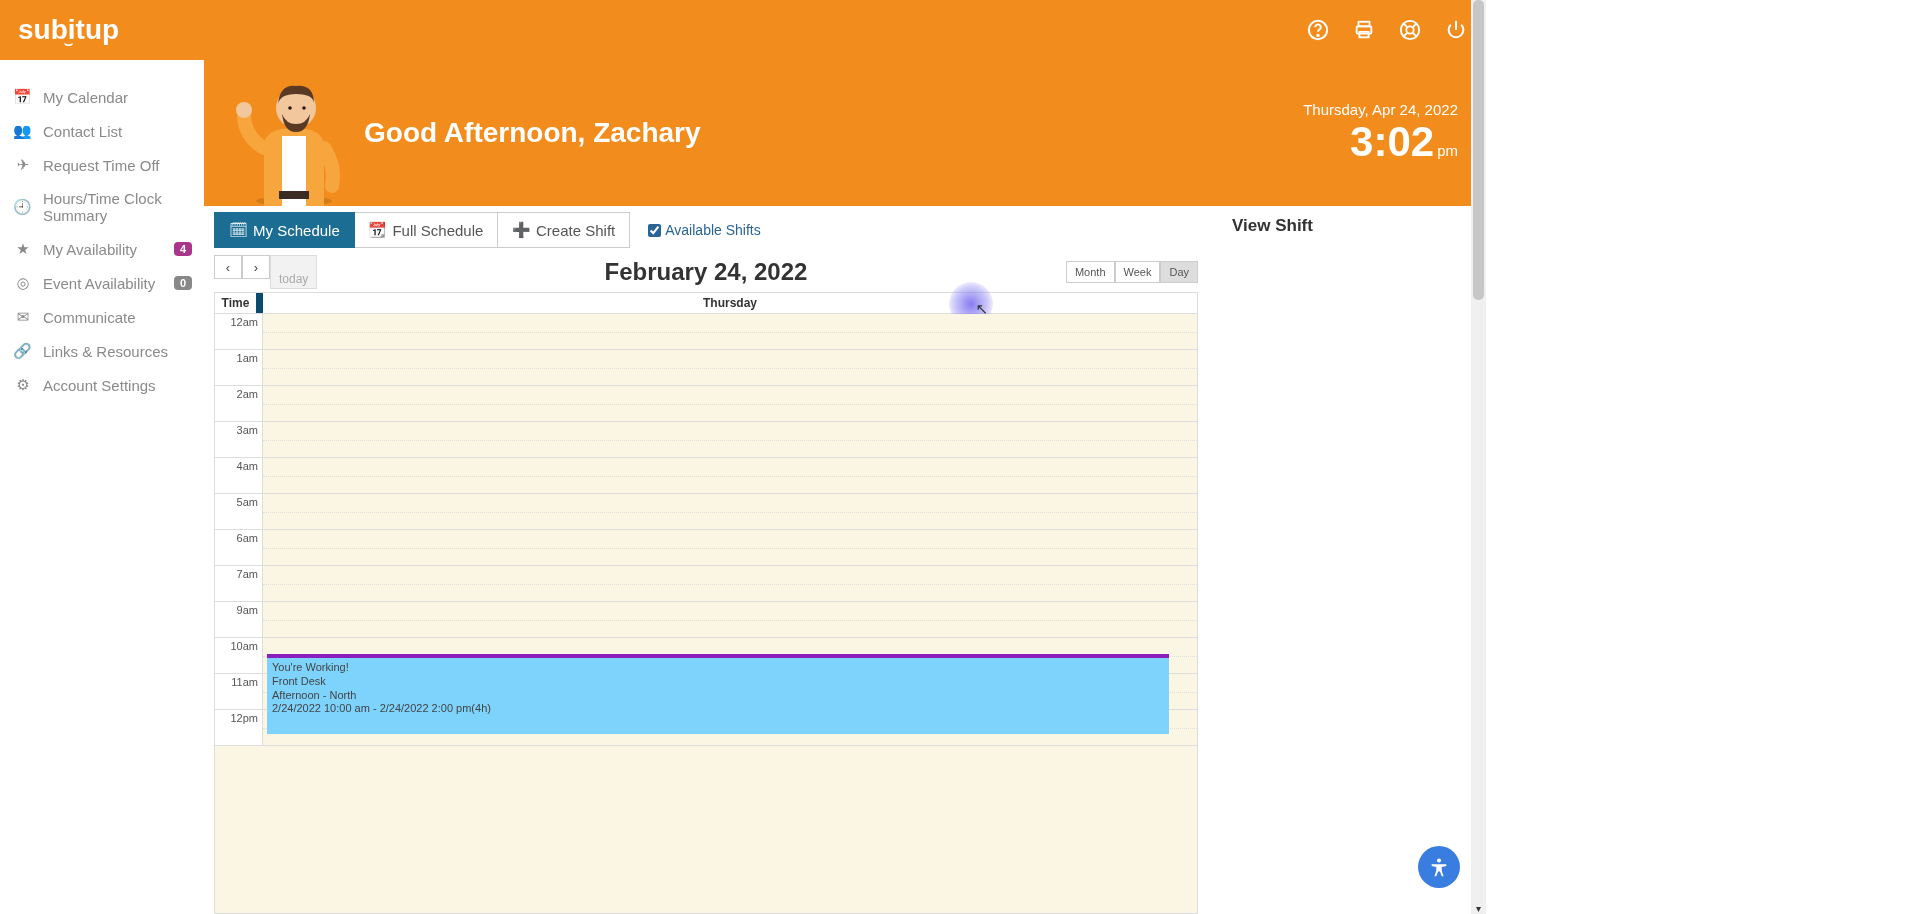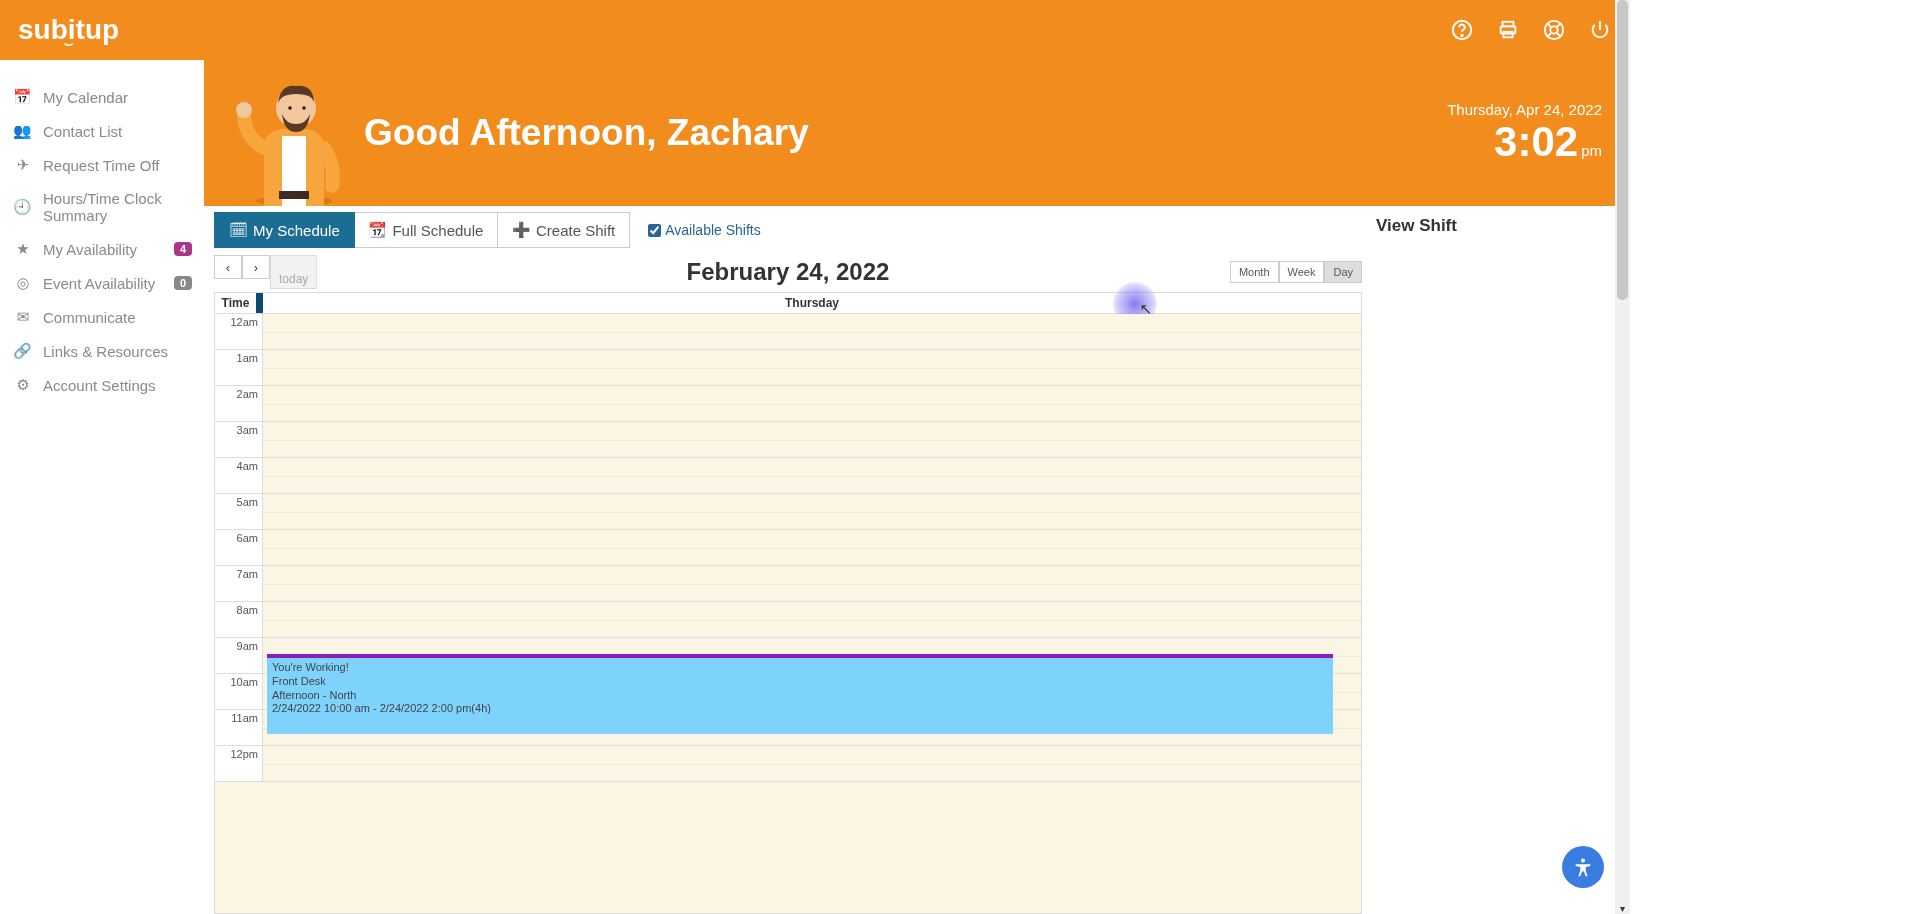--- a/index.html
+++ b/index.html
@@ -1,34 +1,34 @@
 <!DOCTYPE html>
 <html><head>
 <meta charset="utf-8">
 <style>
 * { box-sizing: border-box; margin: 0; padding: 0; }
 body { font-family: Arial, Helvetica, sans-serif; background: #fff; color: #333; overflow: hidden; }
-.app { display: flex; height: 914px; width: 1630px; position: relative; }
+.app { display: flex; height: 914px; width: 1486px; position: relative; }
 
 
 .topstrip { position: absolute; top: 0; left: 0; right: 0; height: 60px; background: #f28c1d; z-index: 5; display: flex; align-items: center; justify-content: space-between; padding: 0 18px; }
 .logo { color: #fff; font-size: 28px; font-weight: bold; letter-spacing: 0; position: relative; }
 .logo::after { content: "⌣"; position: absolute; left: 46px; bottom: -6px; font-size: 14px; }
 .topicons { display: flex; gap: 22px; color: #fff; }
 .topicons span { cursor: pointer; display: inline-flex; width: 24px; height: 24px; align-items: center; justify-content: center; }
 
 .sidebar { width: 204px; background: #fff; position: relative; z-index: 6; margin-top: 60px; border-radius: 0 16px 0 0; padding-top: 20px; }
 .sidebar-item { display: flex; align-items: center; padding: 8px 14px; color: #8a8a8a; cursor: pointer; font-size: 15px; gap: 11px; position: relative; }
 .sidebar-item .icon { width: 18px; display: inline-flex; justify-content: center; font-size: 15px; }
 .sidebar-item .badge { position: absolute; right: 12px; background: #a9358d; color: #fff; font-size: 11px; padding: 1px 6px; border-radius: 4px; font-weight: bold; }
 .sidebar-item .badge.zero { background: #888; }
 
 .main { flex: 1; display: flex; flex-direction: column; margin-top: 60px; }
 .hero { background: #f28c1d; height: 146px; position: relative; color: #fff; display: flex; align-items: center; padding: 0 20px 0 160px; justify-content: space-between; }
-.greeting { font-size: 37px; font-weight: bold; }
+.greeting { font-size: 28px; font-weight: bold; }
 .datetime { text-align: right; padding-right: 8px; }
 .datetime .date { font-size: 15px; }
 .datetime .time { font-size: 42px; font-weight: bold; }
 .datetime .ampm { font-size: 15px; font-weight: normal; margin-left: 3px; }
 .hero-avatar { position: absolute; left: 20px; bottom: 0; width: 130px; height: 140px; }
 
 .content-row { display: flex; flex: 1; background: #fff; padding: 6px 10px 0 10px; gap: 12px; overflow: hidden; }
 
 .calendar-wrap { flex: 1; display: flex; flex-direction: column; }
 .tabbar { display: flex; align-items: center; gap: 0; margin-bottom: 4px; }
@@ -55,21 +55,21 @@
 .timerow { display: flex; height: 36px; border-bottom: 1px solid #ddd; font-size: 11px; }
 .timerow .timelabel { width: 48px; text-align: right; padding: 2px 4px 0 0; color: #555; background: #fff; border-right: 1px solid #ddd; }
 .timerow .slot { flex: 1; position: relative; }
 .timerow .slot::after { content: ""; position: absolute; left: 0; right: 0; top: 50%; border-top: 1px dotted #ddd; }
 
 .shift-card { position: absolute; left: 52px; right: 28px; top: 340px; height: 80px; background: #7dd3fc; border-top: 4px solid #8a1fbf; font-size: 11px; padding: 3px 5px; color: #444; line-height: 1.25; cursor: pointer; }
 
 .spot-indicator { position: absolute; width: 44px; height: 44px; border-radius: 50%; background: radial-gradient(circle, rgba(120,110,240,0.9) 0%, rgba(120,110,240,0.35) 55%, rgba(120,110,240,0) 80%); top: 30px; right: 205px; pointer-events: none; }
 .spot-cursor { position: absolute; top: 48px; right: 210px; font-size: 15px; pointer-events: none; }
 
-.viewshift { width: 246px; padding: 4px 0 0 2px; }
+.viewshift { width: 246px; padding: 4px 0 0 2px; margin-left: 20px; }
 .viewshift h3 { font-size: 17px; font-weight: bold; margin-bottom: 3px; }
 .viewshift p { font-size: 12.5px; color: #777; line-height: 1.3; }
 
 .right-scroll { position: absolute; right: 0; top: 0; width: 15px; height: 100%; background: #f0f0f0; z-index: 20; }
 .right-scroll .thumb { position: absolute; top: 0; left: 2px; width: 11px; height: 300px; background: #c7c7c7; border-radius: 5px; }
 .right-scroll .up { position: absolute; top: 0; font-size: 10px; width: 100%; text-align: center; }
 .right-scroll .down { position: absolute; bottom: 0; font-size: 10px; width: 100%; text-align: center; }
 
 .fab { position: absolute; right: 26px; bottom: 26px; width: 42px; height: 42px; border-radius: 50%; background: #3a7de0; color: #fff; display: flex; align-items: center; justify-content: center; cursor: pointer; font-size: 20px; z-index: 30; }
 
@@ -254,24 +254,20 @@
             </div>
           <div class="timerow">
               <div class="timelabel">6am</div>
               <div class="slot"></div>
             </div>
           <div class="timerow">
               <div class="timelabel">7am</div>
               <div class="slot"></div>
             </div>
           <div class="timerow">
-              <div class="timelabel">8am</div>
-              <div class="slot"></div>
-            </div>
-          <div class="timerow">
               <div class="timelabel">9am</div>
               <div class="slot"></div>
             </div>
           <div class="timerow">
               <div class="timelabel">10am</div>
               <div class="slot"></div>
             </div>
           <div class="timerow">
               <div class="timelabel">11am</div>
               <div class="slot"></div>

